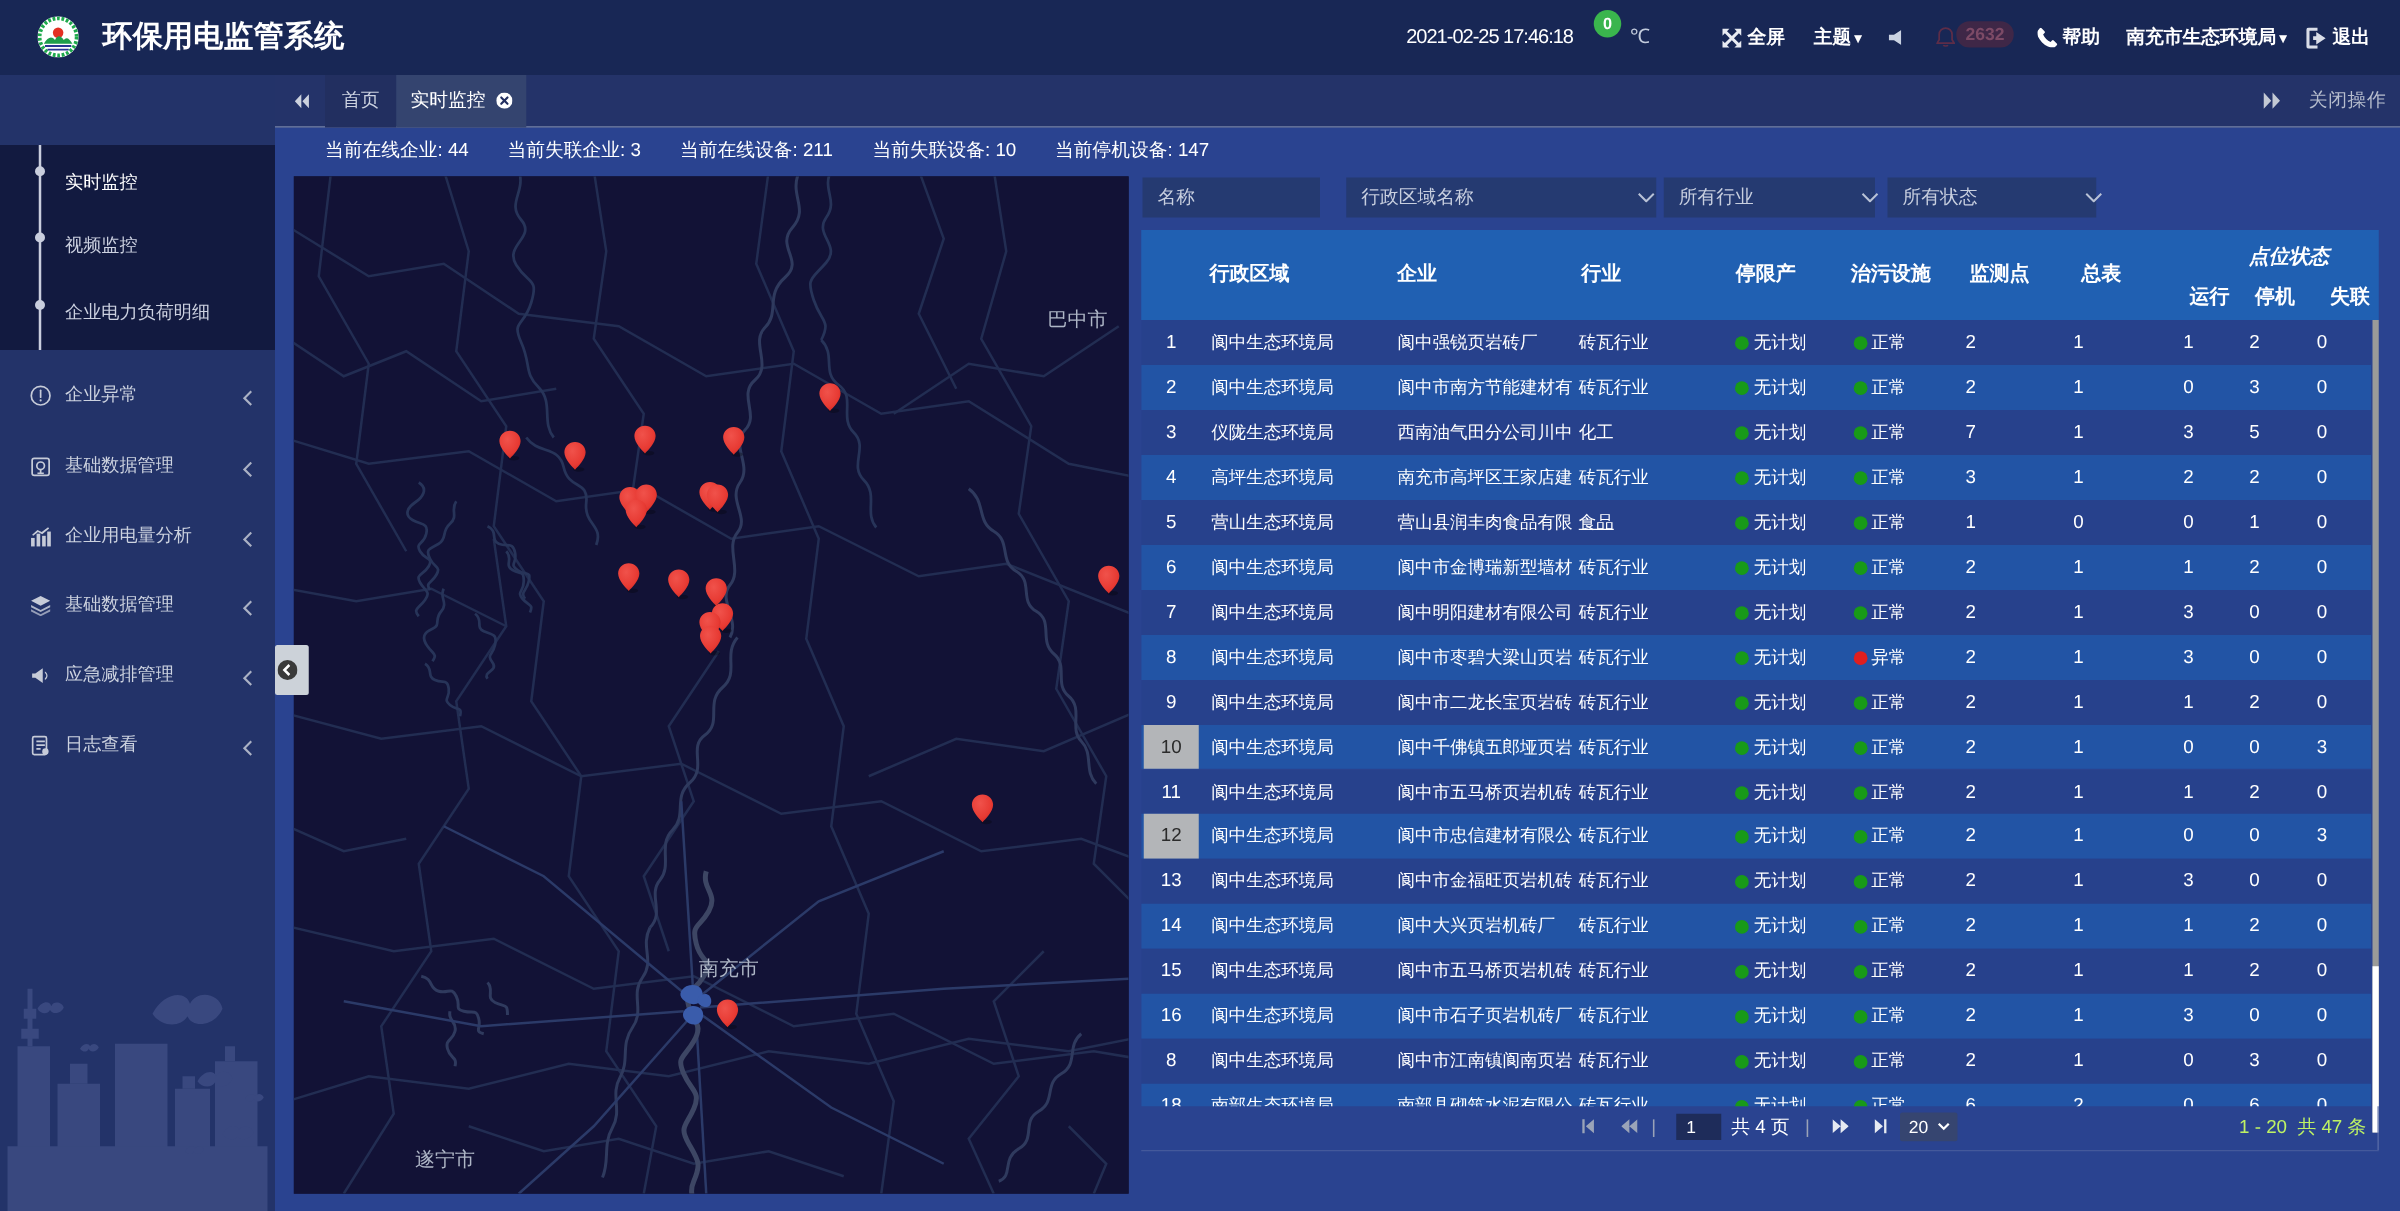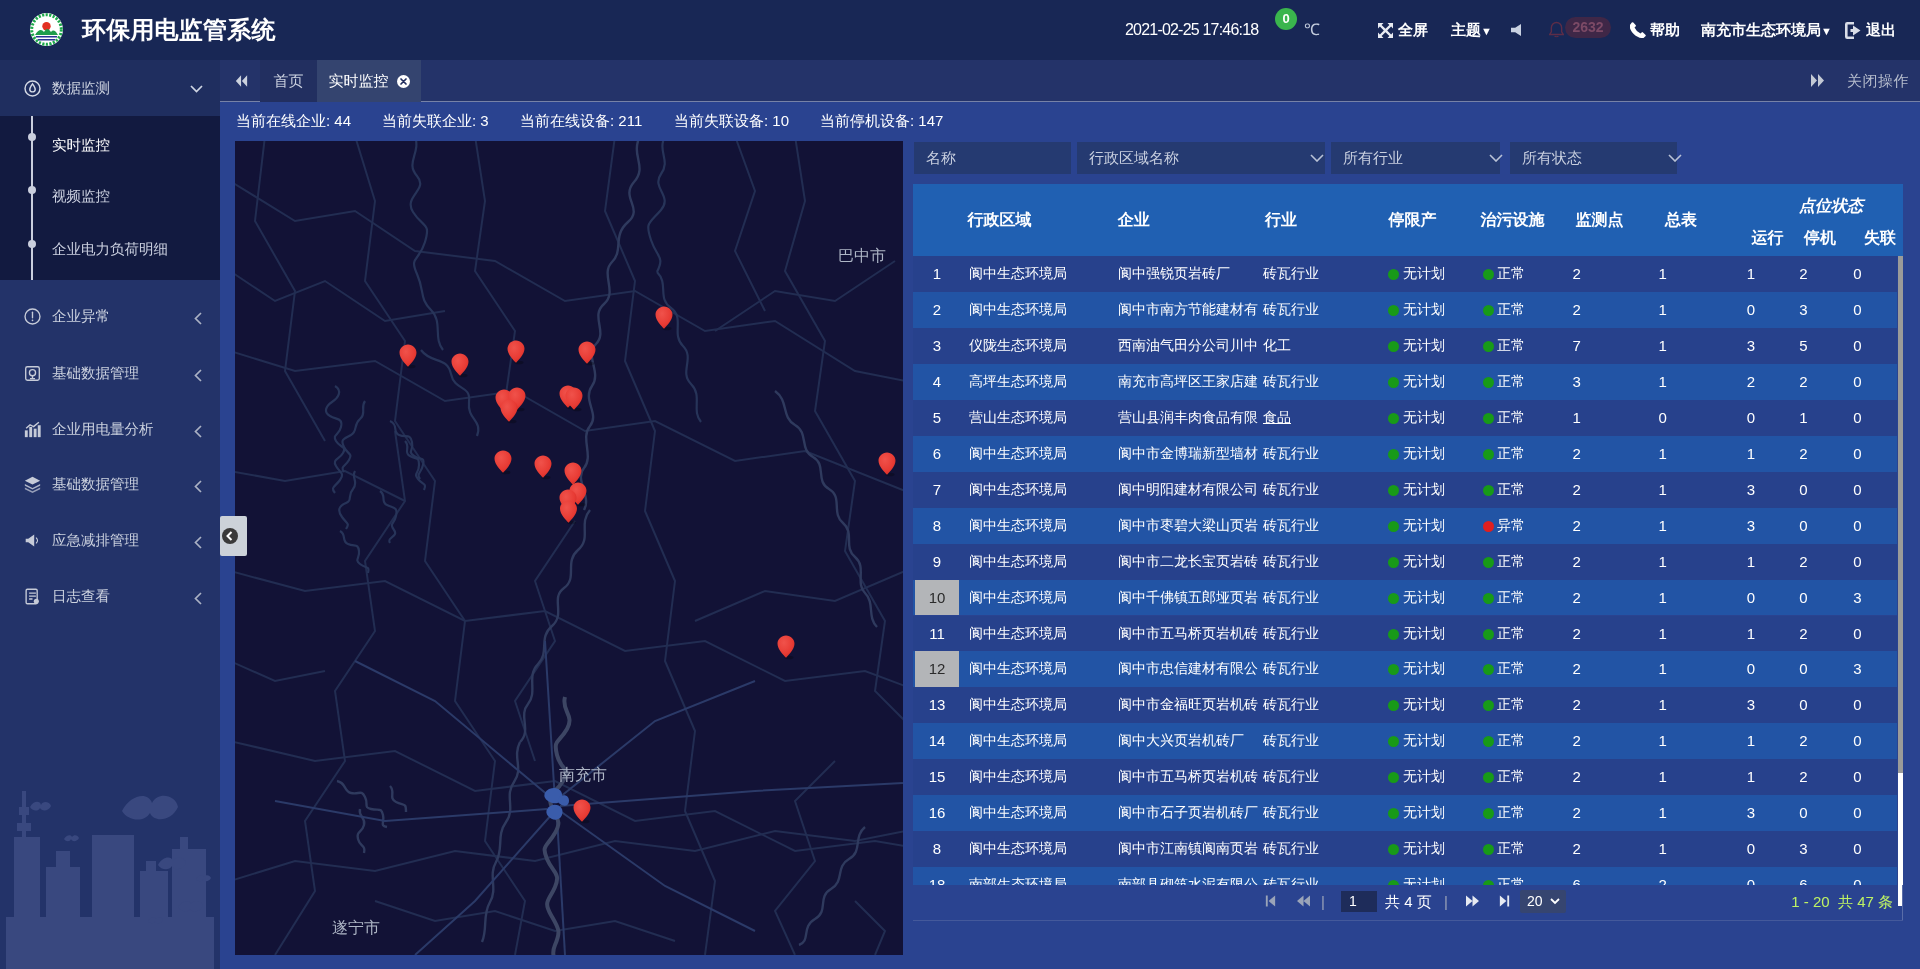--- a/index.html
+++ b/index.html
@@ -15,21 +15,21 @@
 #subline { position:absolute; left:31px; top:0; width:2px; height:164px; background:#c9cedd; }
 .subdot { position:absolute; left:28px; width:8px; height:8px; border-radius:50%; background:#c9cedd; }
 .subtx { position:absolute; left:52px; color:#ccd1e0; font-size:14.5px; }
 .mitem { position:absolute; left:0; width:220px; height:56px; }
 .mico { position:absolute; left:24px; top:20px; width:17px; height:17px; }
 .mlabel { position:absolute; left:52px; top:0; height:56px; line-height:56px; color:#ccd2df; font-size:14.5px; }
 #tabbar { position:absolute; left:220px; top:60px; width:1700px; height:42px; background:#243369; border-bottom:1px solid rgba(145,158,188,0.75); }
 .tab { position:absolute; top:0; height:42px; line-height:42px; text-align:center; font-size:15px; }
 #closeops { position:absolute; right:11px; top:0; height:41px; line-height:41px; color:#b6bdcd; font-size:15px; letter-spacing:0.5px; }
 #stats { position:absolute; left:220px; top:101px; width:1700px; height:40px; color:#fff; font-size:15px; }
-.stat { position:absolute; top:0; line-height:40px; }
+.stat { position:absolute; top:0; line-height:40px;margin-left:24px; }
 #map { position:absolute; left:235px; top:141px; width:668px; height:814px; background:#131337; overflow:hidden; }
 #collapse { position:absolute; left:220px; top:516px; width:27px; height:40px; background:#ccd2d9; z-index:25; border-radius:2px; }
 #rpanel { position:absolute; left:913px; top:141px; width:990px; height:780px; }
 .finput { position:absolute; top:1px; height:32px; background:#253a71; color:#c8cfdf; font-size:15px; line-height:32px; padding-left:12px; }
 #thead { position:absolute; left:0; top:42.5px; width:990px; height:72.5px; background:#2060b2; color:#fff; font-weight:bold; font-size:16px; }
 .th { position:absolute; transform:translateX(-50%); line-height:72.5px; }
 .th2 { position:absolute; transform:translateX(-50%); top:44px; line-height:20px; white-space:nowrap; }
 .th { white-space:nowrap; }
 #rows { position:absolute; left:0; top:115px; width:984px; height:629px; overflow:hidden; }
 .row { position:absolute; left:0; width:984px; height:35.95px; font-size:14px; color:#fff; }
@@ -84,30 +84,20 @@
   <div class="hitem" style="left:1650px;">帮助</div>
   <div class="hitem" style="left:1701px;">南充市生态环境局<span style="font-size:11px;">▼</span></div>
   <svg class="abs" style="left:1845px;top:22px;" width="17" height="17" viewBox="0 0 17 17" fill="#d9dde8">
     <path d="M0 2.2A2.2 2.2 0 0 1 2.2 0H9v2.6H2.6v11.8H9V17H2.2A2.2 2.2 0 0 1 0 14.8z"></path>
     <path d="M8 3.5 15.5 8.5 8 13.5V10H5.5V7H8z"></path>
   </svg>
   <div class="hitem" style="left:1866px;">退出</div>
 </div>
 
 <div id="sidebar">
-  <div id="m0">
-    <svg class="mico" style="top:20px;" viewBox="0 0 20 20" fill="none" stroke="#d3d8e4" stroke-width="1.7">
-      <circle cx="10" cy="10" r="8.8"></circle>
-      <path d="M10 4.5c2 2.8 3.2 4.6 3.2 6.3a3.2 3.2 0 0 1-6.4 0C6.8 9.1 8 7.3 10 4.5z"></path>
-    </svg>
-    <div class="mlabel mtx">数据监测</div>
-    <svg class="abs" style="right:17px;top:25px;" width="13" height="8" viewBox="0 0 13 8" fill="none" stroke="#cfd5e3" stroke-width="1.7">
-        <path d="M1 1l5.5 5.5L12 1"></path>
-      </svg>
-  </div>
   <div id="submenu">
     <div id="subline"></div>
     <div class="subdot" style="top:16.5px;"></div>
     <div class="subdot" style="top:70px;"></div>
     <div class="subdot" style="top:123.5px;"></div>
     <div class="subtx" style="top:20px;color:#ffffff;">实时监控</div>
     <div class="subtx" style="top:71px;">视频监控</div>
     <div class="subtx" style="top:124px;">企业电力负荷明细</div>
   </div>
   <div class="mitem" style="top:228px;">
@@ -334,21 +324,21 @@
   </svg>
 </div>
 <div id="collapse">
   <svg style="position:absolute;left:2px;top:12px;" width="16" height="16" viewBox="0 0 16 16">
     <circle cx="8" cy="8" r="8" fill="#3a3a3a"></circle>
     <path d="M9.5 4 5.5 8l4 4" stroke="#fff" stroke-width="2" fill="none"></path>
   </svg>
 </div>
 
 <div id="rpanel">
-  <div class="finput" style="left:1px;width:157px;">名称</div>
+  <div class="finput" style="left:1px;width:142px;">名称</div>
   <div class="finput" style="left:164px;width:248px;">行政区域名称</div>
   <svg class="abs" style="left:397px;top:13px;" width="14" height="8" viewBox="0 0 14 8" fill="none" stroke="#b9c2d6" stroke-width="1.6">
       <path d="M1 1l6 6 6-6"></path>
     </svg>
   <div class="finput" style="left:418px;width:169px;">所有行业</div>
   <svg class="abs" style="left:576px;top:13px;" width="14" height="8" viewBox="0 0 14 8" fill="none" stroke="#b9c2d6" stroke-width="1.6">
       <path d="M1 1l6 6 6-6"></path>
     </svg>
   <div class="finput" style="left:597px;width:167px;">所有状态</div>
   <svg class="abs" style="left:755px;top:13px;" width="14" height="8" viewBox="0 0 14 8" fill="none" stroke="#b9c2d6" stroke-width="1.6">

